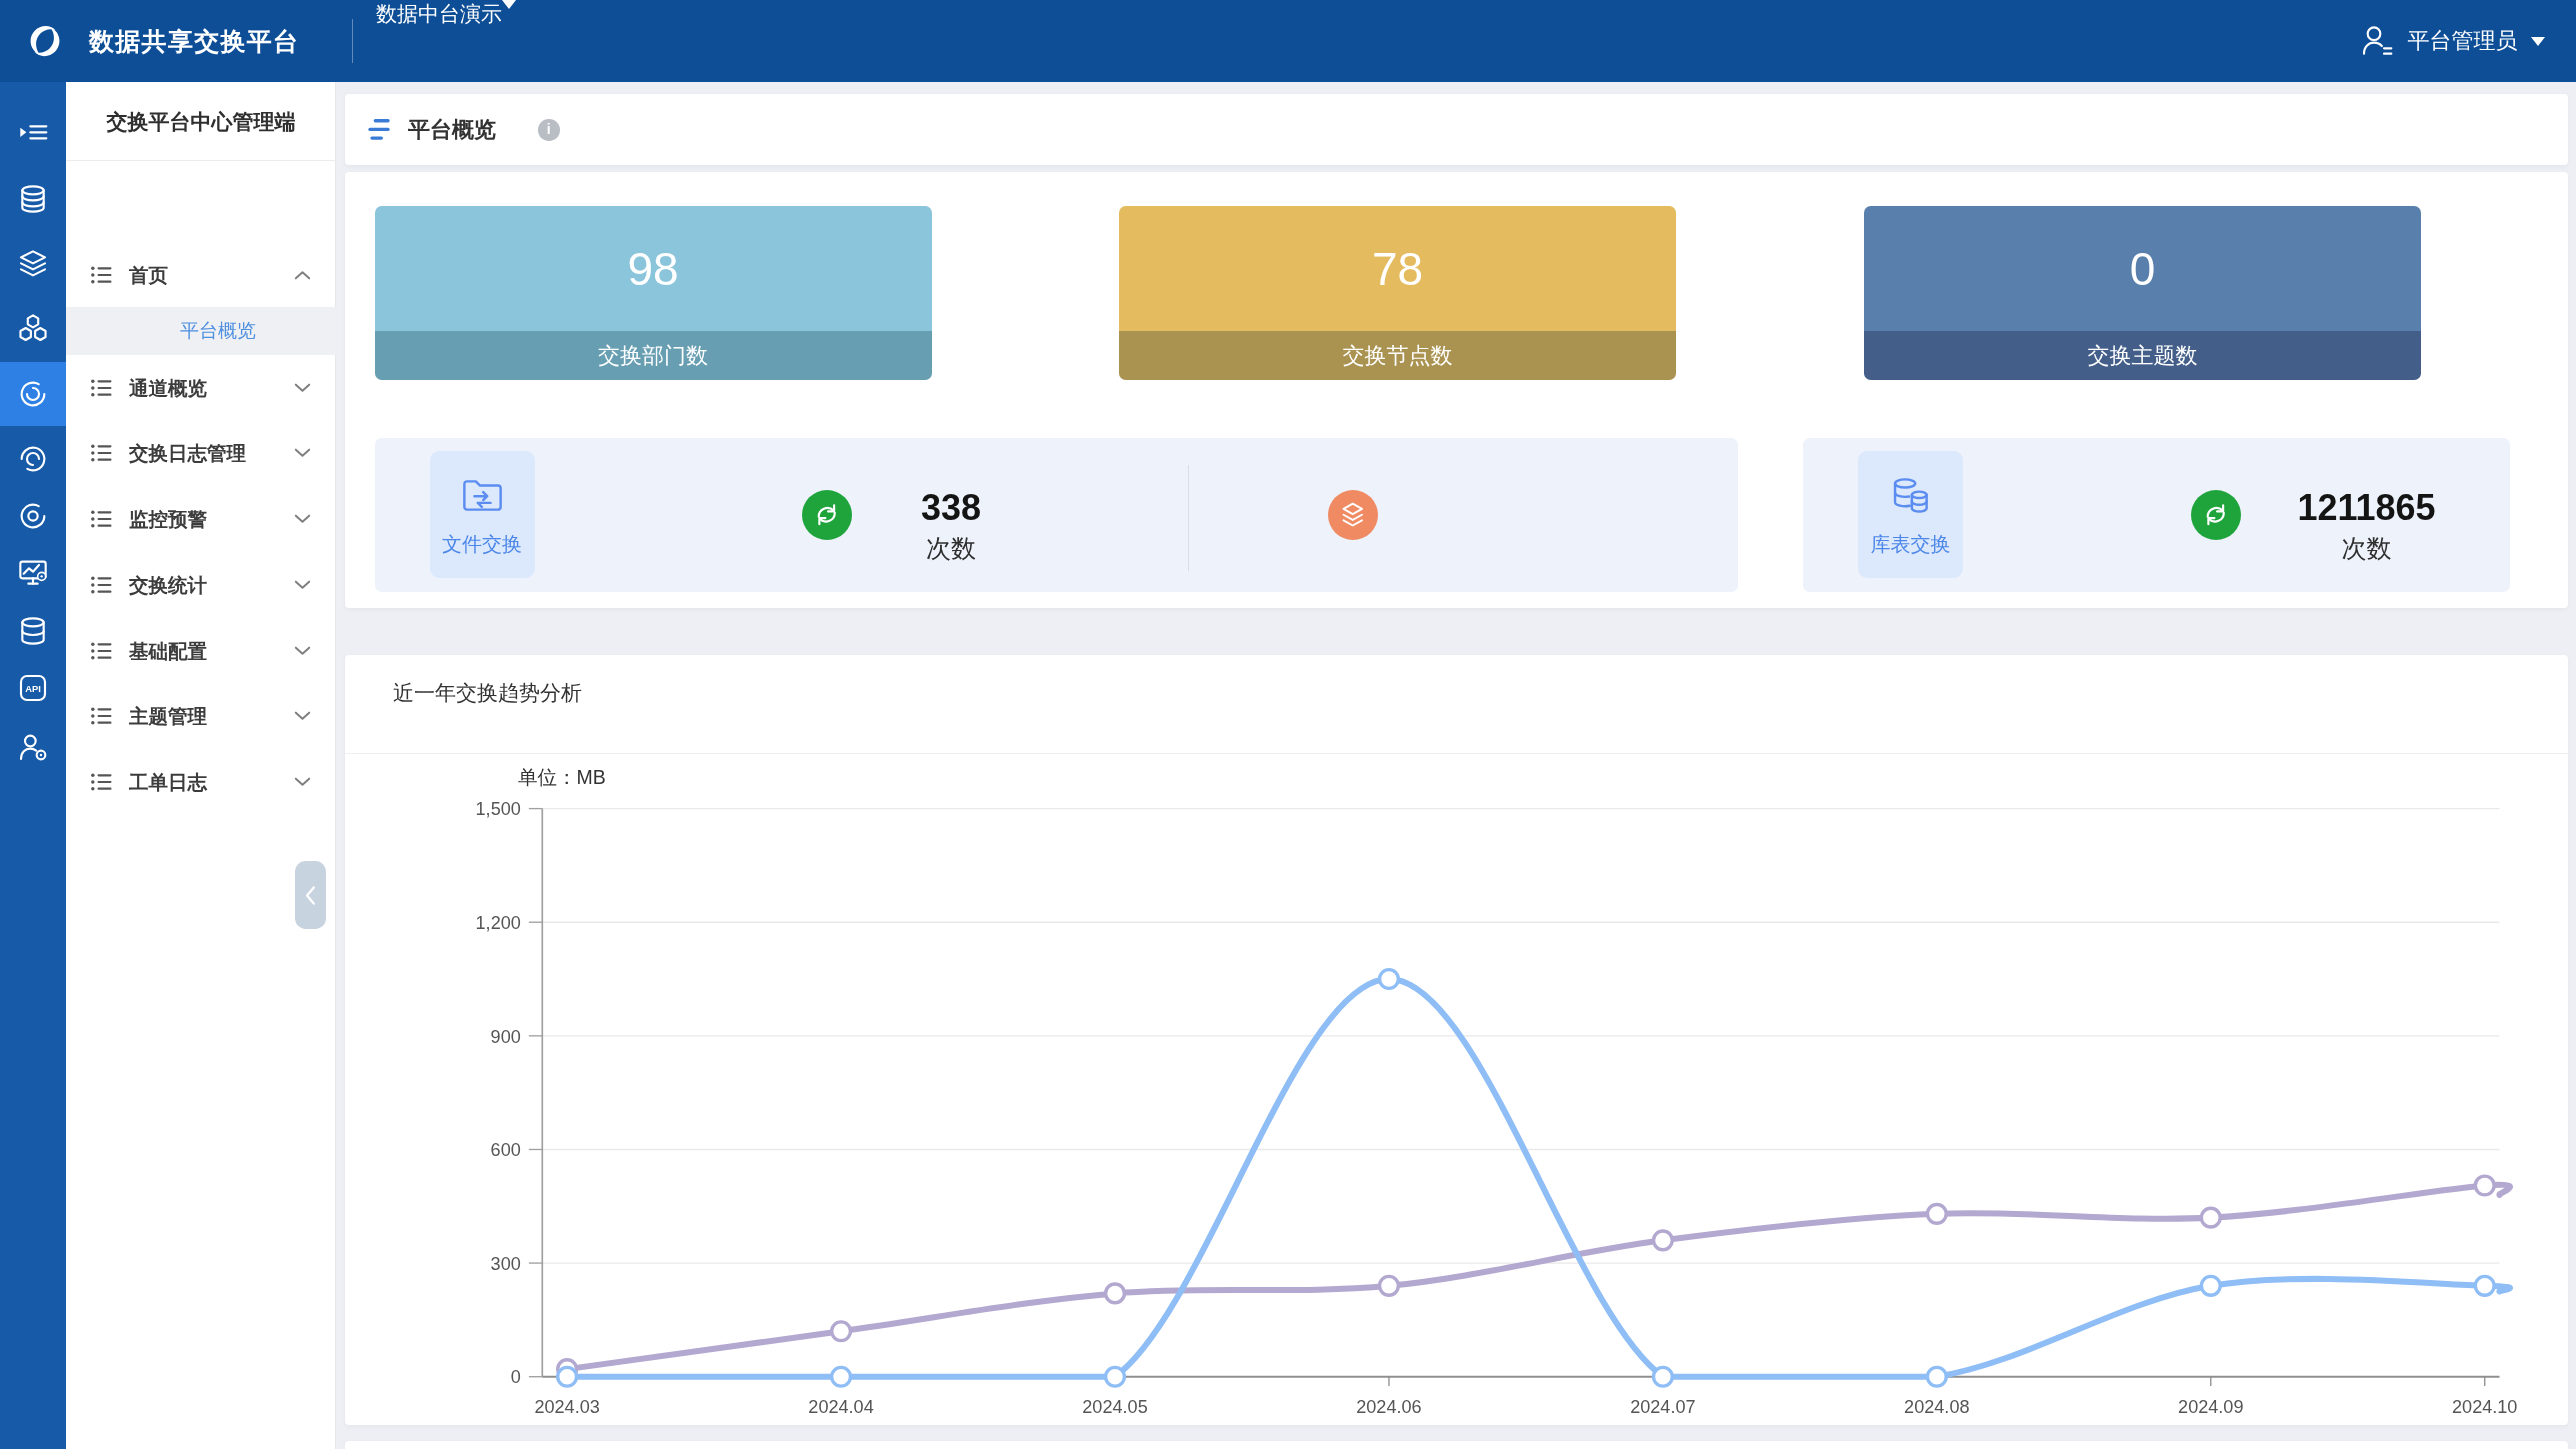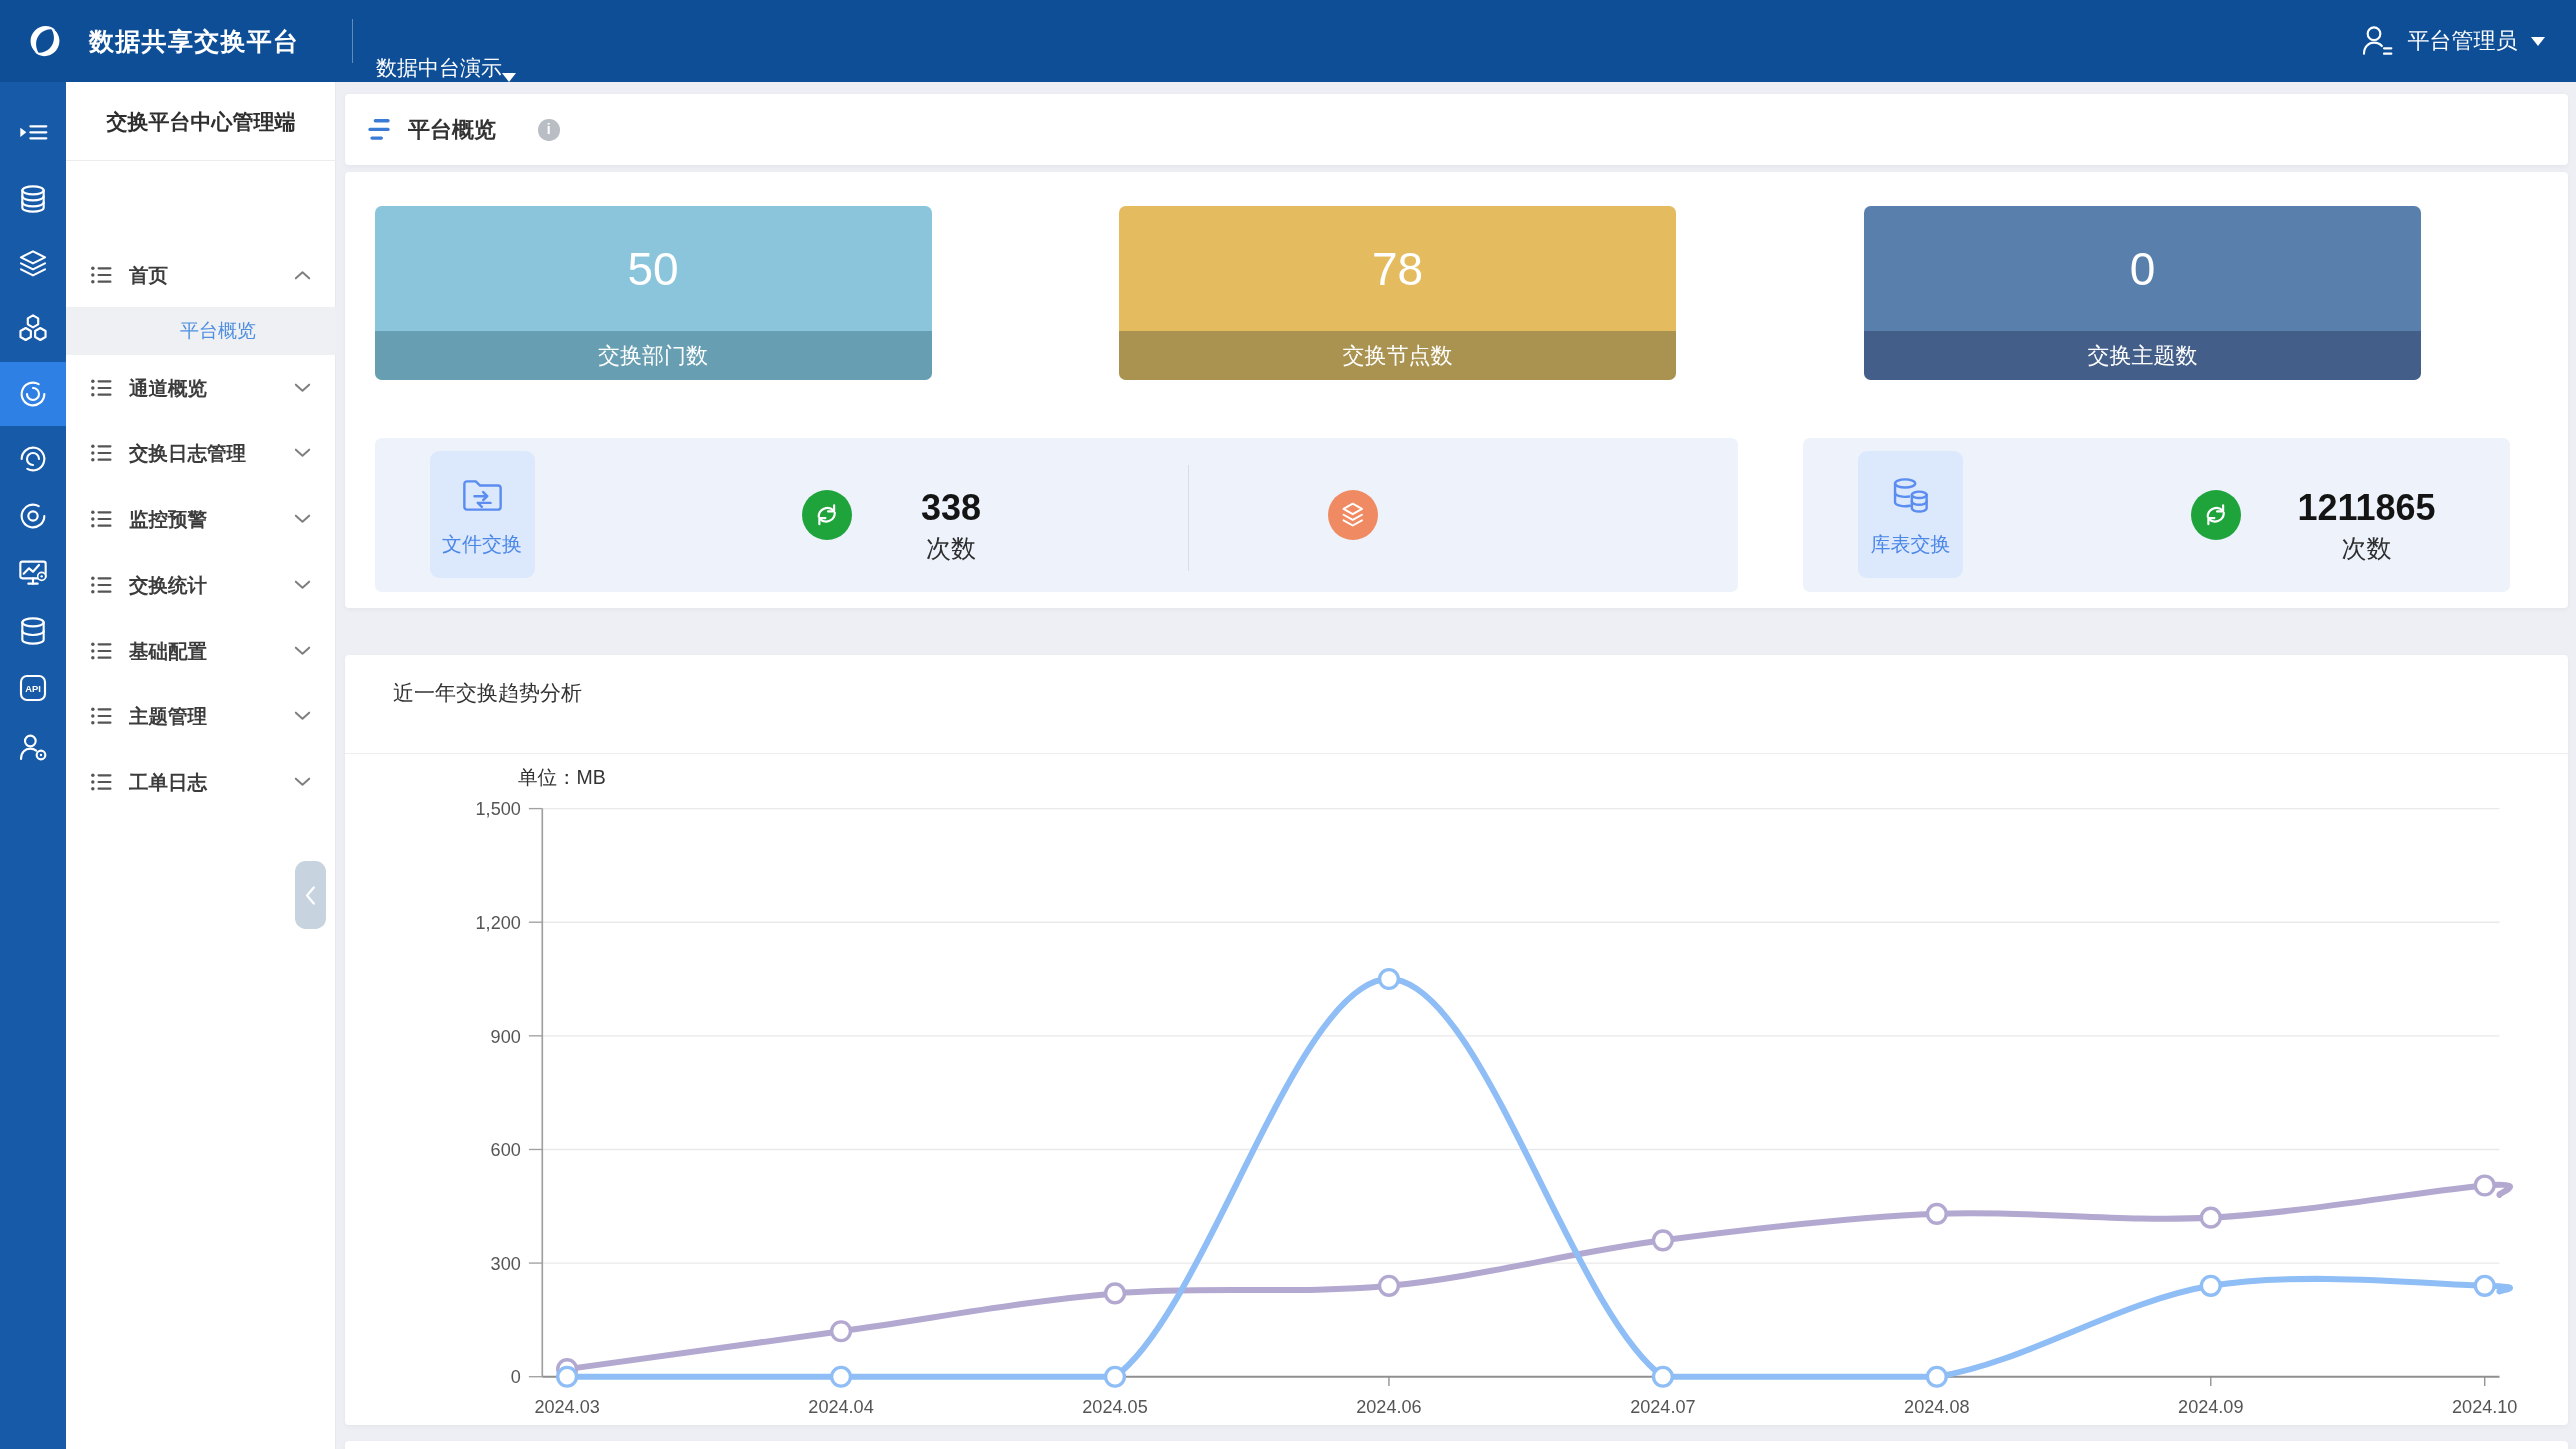--- a/index.html
+++ b/index.html
@@ -4,21 +4,21 @@
 <style>
   * { margin:0; padding:0; box-sizing:border-box; }
   html,body { width:2576px; height:1449px; font-family:"Liberation Sans","DejaVu Sans",sans-serif; }
   #app { position:relative; width:2576px; height:1449px; background:#edeff4; overflow:hidden; }
 
   
   .topbar { position:absolute; left:0; top:0; width:2576px; height:82px; background:#0d4e96; z-index:30; }
   .logo { position:absolute; left:23px; top:19px; width:44px; height:44px; }
   .app-title { position:absolute; left:89px; top:0; height:82px; line-height:82px; color:#fff; font-size:25px; font-weight:600; letter-spacing:1.3px; }
   .top-divider { position:absolute; left:352px; top:19px; width:1.3px; height:44px; background:rgba(255,255,255,.35); }
-  .env-menu { position:absolute; left:376px; top:0; height:82px; display:flex; align-items:flex-end; color:#fff; font-size:21px; cursor:pointer; }
+  .env-menu { position:absolute; left:376px; top:0; height:82px; display:flex; align-items:flex-start; color:#fff; font-size:21px; cursor:pointer; }
   .caret-down { width:0; height:0; border-left:7.4px solid transparent; border-right:7.4px solid transparent; border-top:9.4px solid #fff; }
   .user-menu { position:absolute; right:31px; top:0; height:82px; display:flex; align-items:center; gap:13.4px; color:#fff; font-size:22px; cursor:pointer; }
   .user-icon-svg { width:36px; height:36px; }
 
   
   .rail { position:absolute; left:0; top:82px; width:66px; height:1367px; background:#175aa8; z-index:20; }
   .rail-item { position:absolute; left:0; width:66px; height:64px; display:flex; align-items:center; justify-content:center; cursor:pointer; }
   .rail-item.active { background:#2f80e4; }
   .rail-item svg { width:32px; height:32px; }
 
@@ -319,21 +319,21 @@
       <rect x="2" y="16" width="32" height="5" rx="2.5" fill="#3a7bd5"></rect>
       <rect x="5" y="29" width="19" height="5" rx="2.5" fill="#3a7bd5"></rect>
     </svg>
     <div class="ov-title">平台概览</div>
     <div class="info-icon">i</div>
   </div>
 
   <div class="card card-stats">
 
     <div class="stat-card" style="left:29.5px">
-      <div class="stat-top" style="background:#8bc5db">50</div>
+      <div class="stat-top" style="background:#8bc5db">98</div>
       <div class="stat-bottom" style="background:#679eb2">交换部门数</div>
     </div>
     <div class="stat-card" style="left:774px">
       <div class="stat-top" style="background:#e4bc5f">78</div>
       <div class="stat-bottom" style="background:#aa9350">交换节点数</div>
     </div>
     <div class="stat-card" style="left:1519px">
       <div class="stat-top" style="background:#5980ac">0</div>
       <div class="stat-bottom" style="background:#425e89">交换主题数</div>
     </div>

